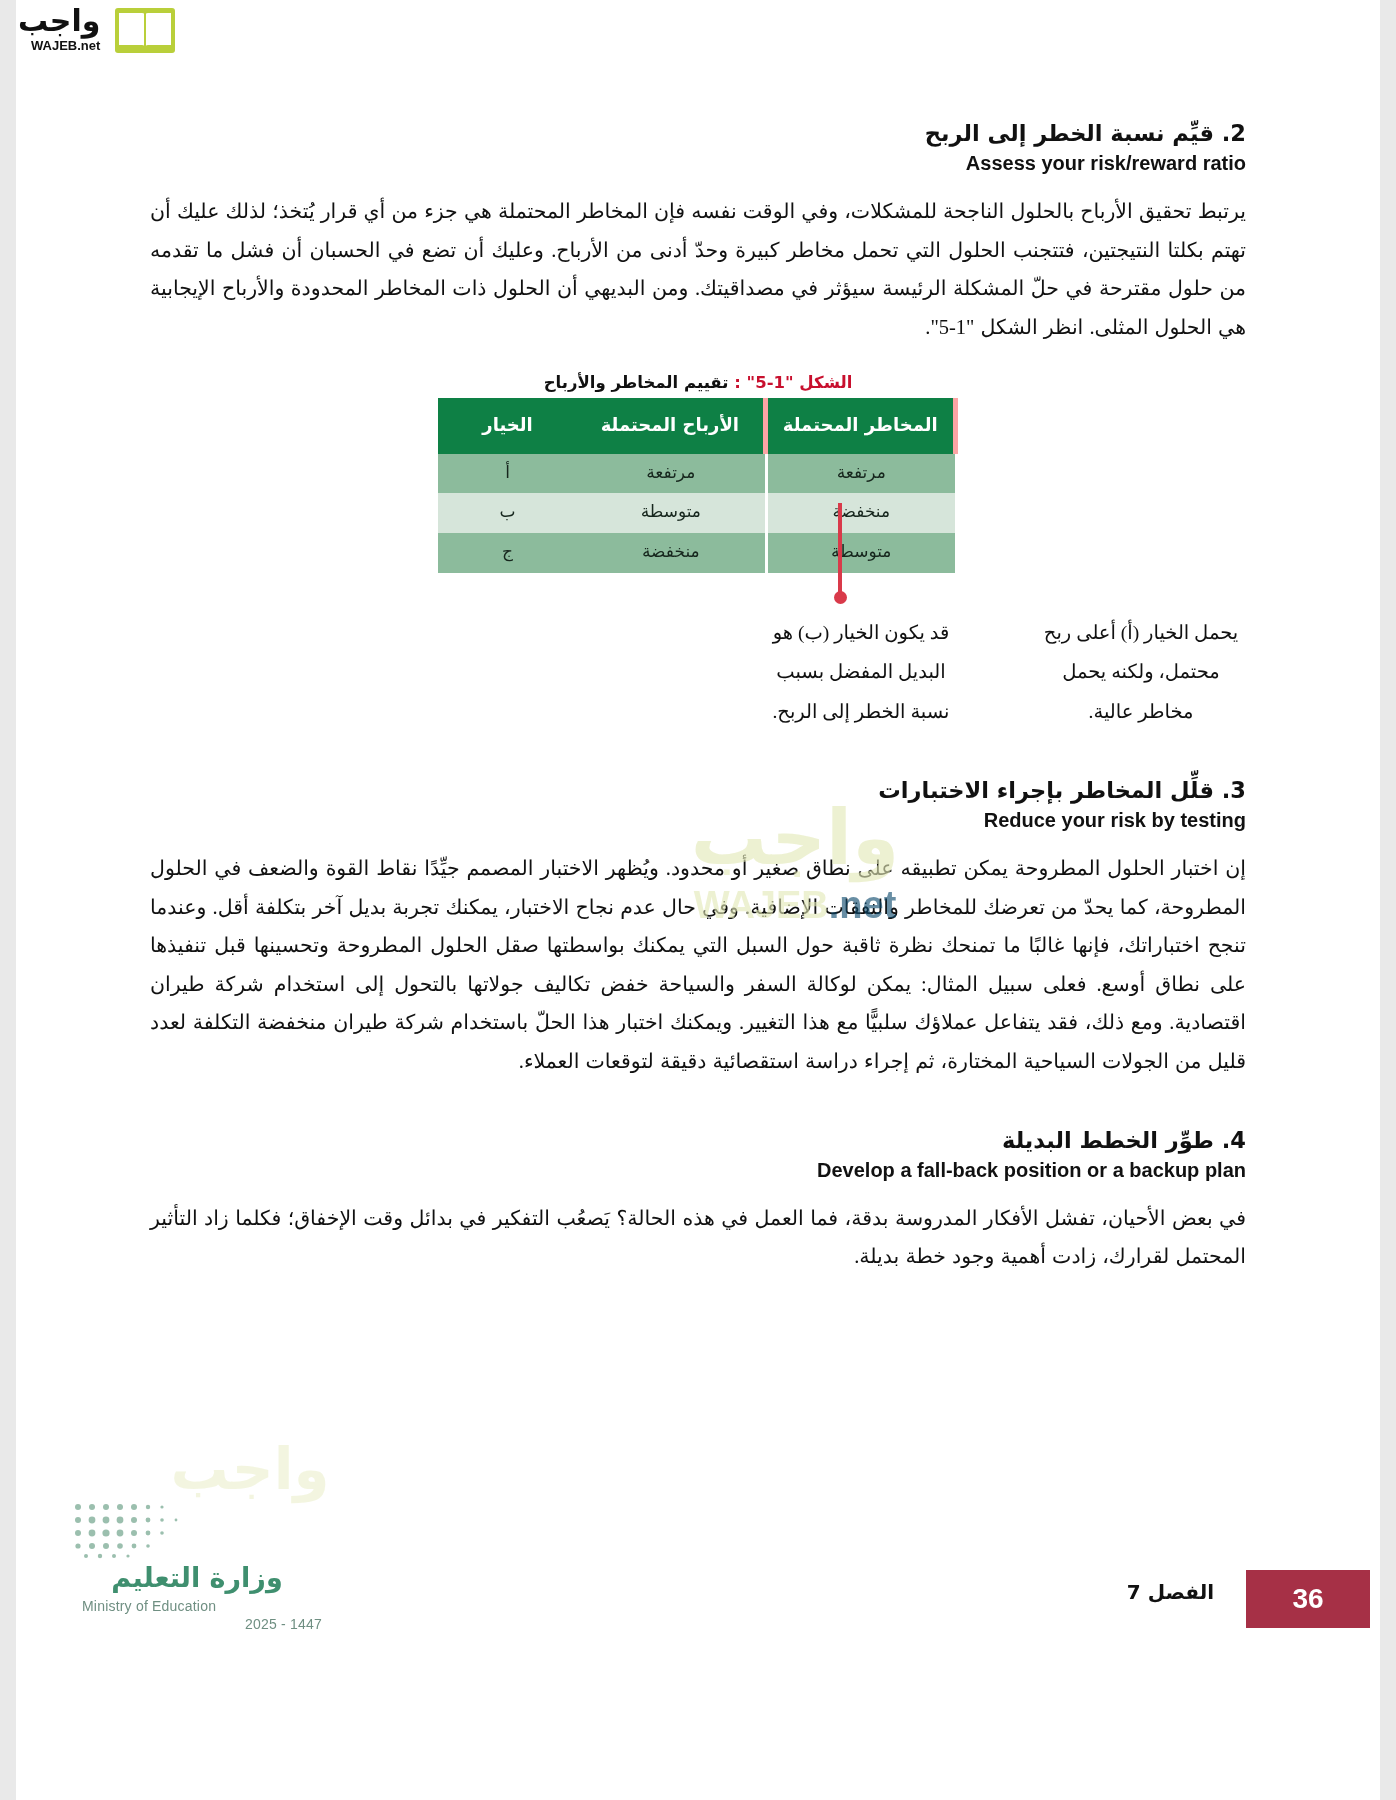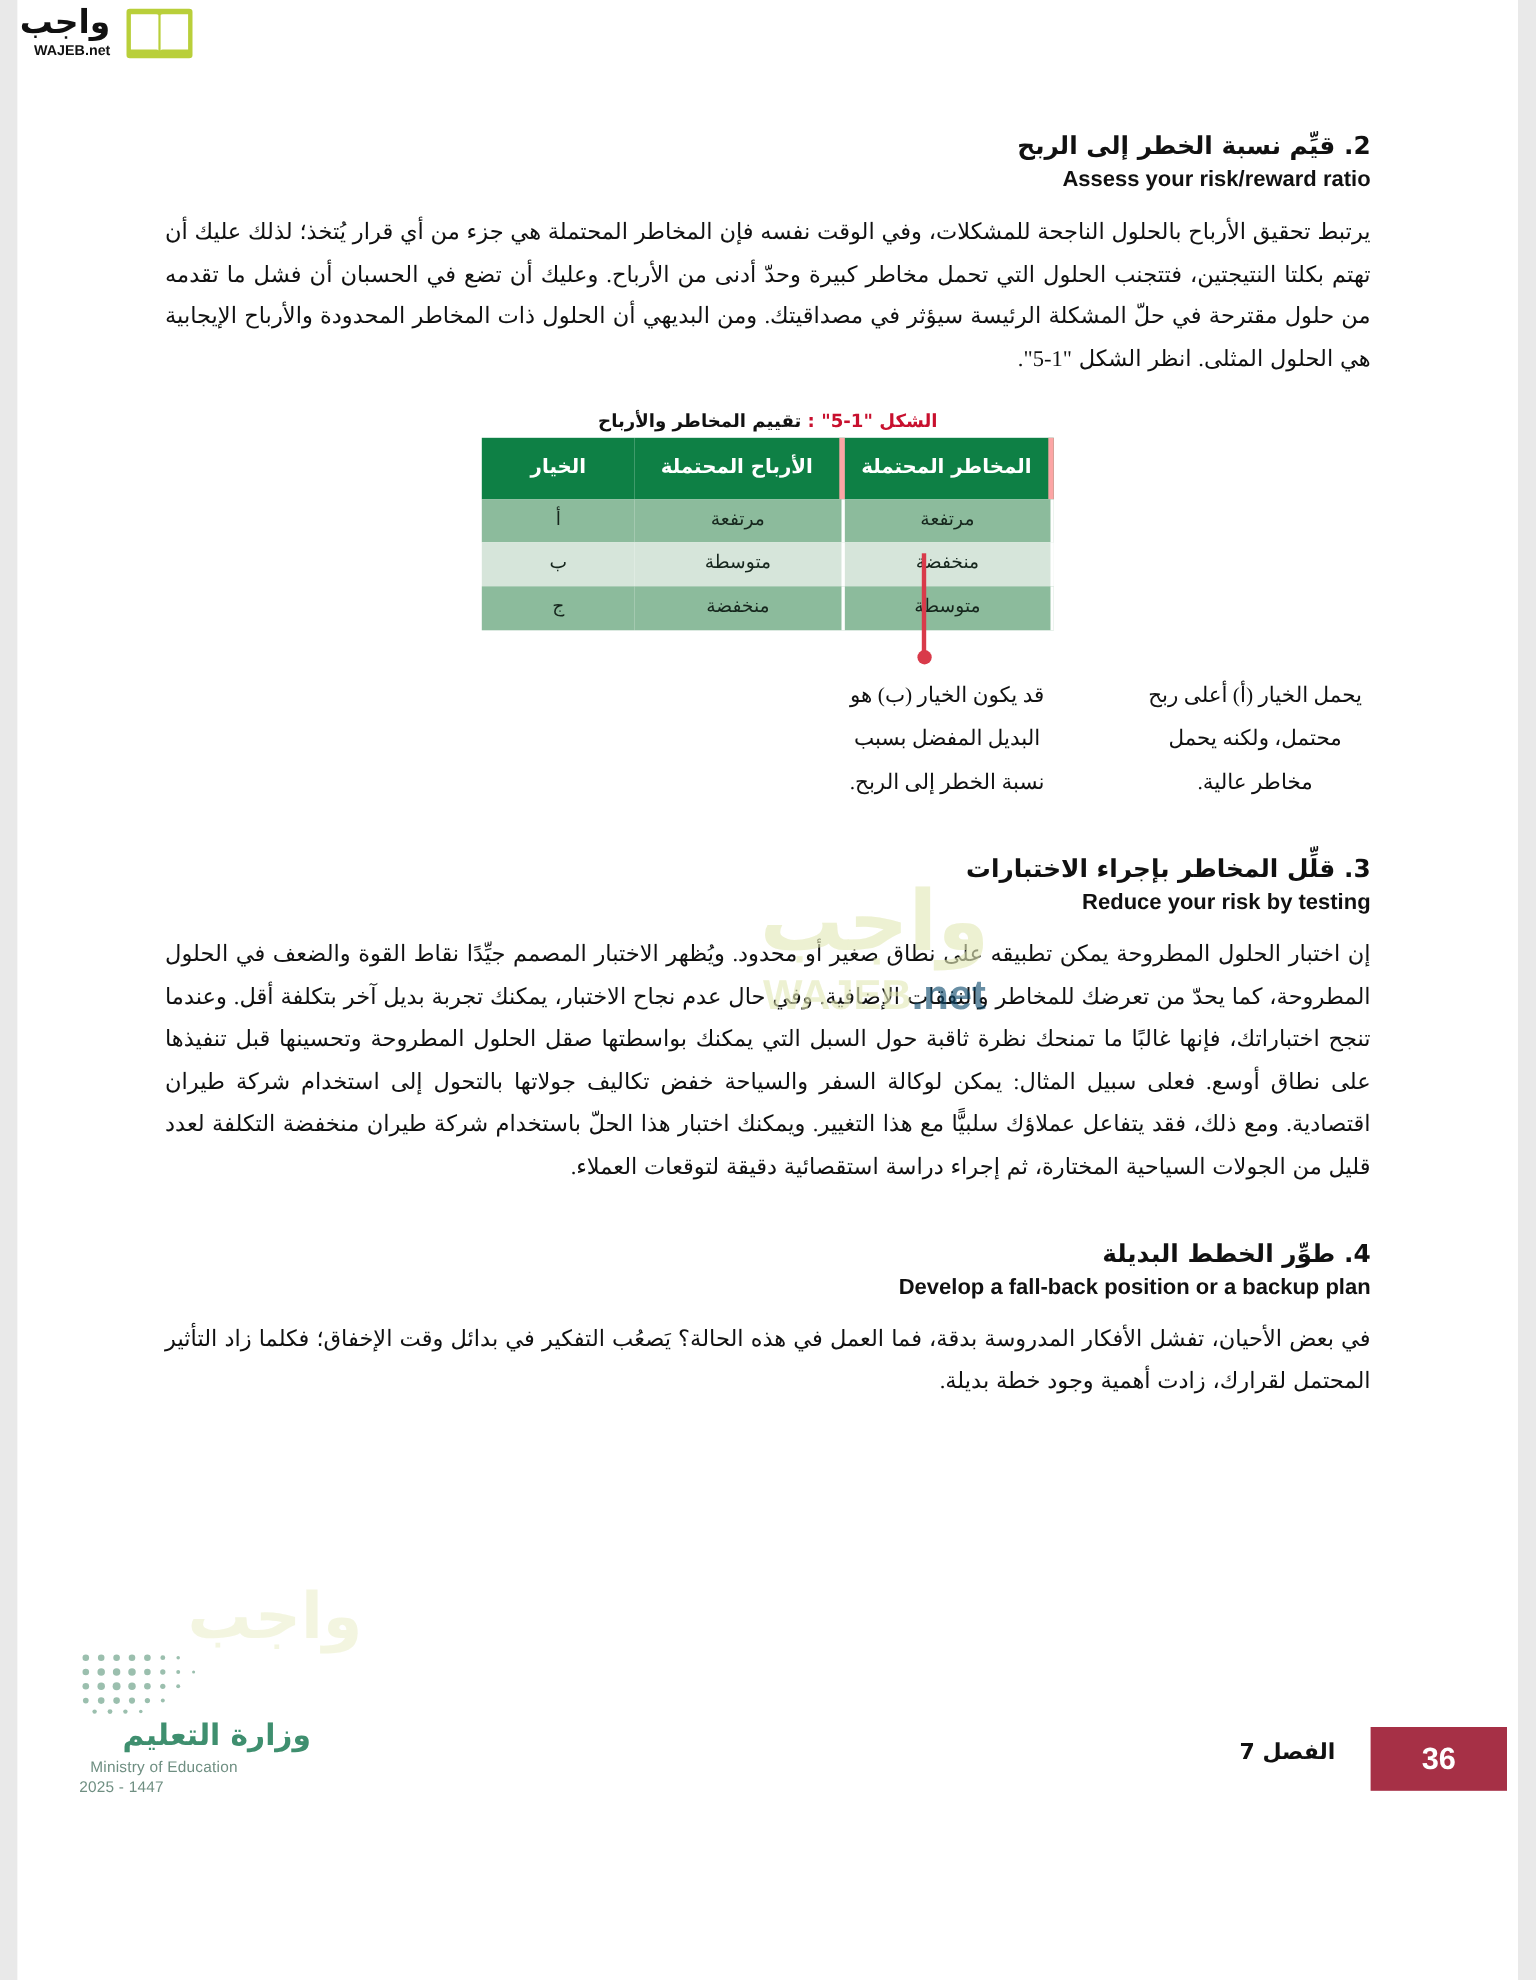--- a/index.html
+++ b/index.html
@@ -130,21 +130,21 @@
   .moe{position:absolute;left:72px;bottom:168px;width:250px;direction:ltr;}
   .moe-dots{width:120px;height:58px;position:relative;margin-bottom:4px;}
   .moe-ar{
     font-family:"DejaVu Sans","Liberation Sans",sans-serif;
     font-size:27px;font-weight:700;color:#3f8f6f;direction:rtl;text-align:center;line-height:1.1;
   }
   .moe-en{
     font-family:"Liberation Sans",sans-serif;font-size:14px;color:#6f8f82;margin-top:5px;letter-spacing:.2px;margin-left:10px;
   }
   .moe-yr{
-    font-family:"Liberation Sans",sans-serif;font-size:14px;color:#6f8f82;margin-top:2px;letter-spacing:.2px;
+    font-family:"Liberation Sans",sans-serif;font-size:14px;color:#6f8f82;margin-top:2px;letter-spacing:.2px;text-align:right;
   }
 
   .chapter-label{
     position:absolute;right:182px;bottom:196px;
     font-family:"DejaVu Sans","Liberation Sans",sans-serif;
     font-size:20px;font-weight:700;color:#111;direction:rtl;
   }
   .pagebox{
     position:absolute;right:26px;bottom:172px;
     width:124px;height:58px;background:#a63046;

